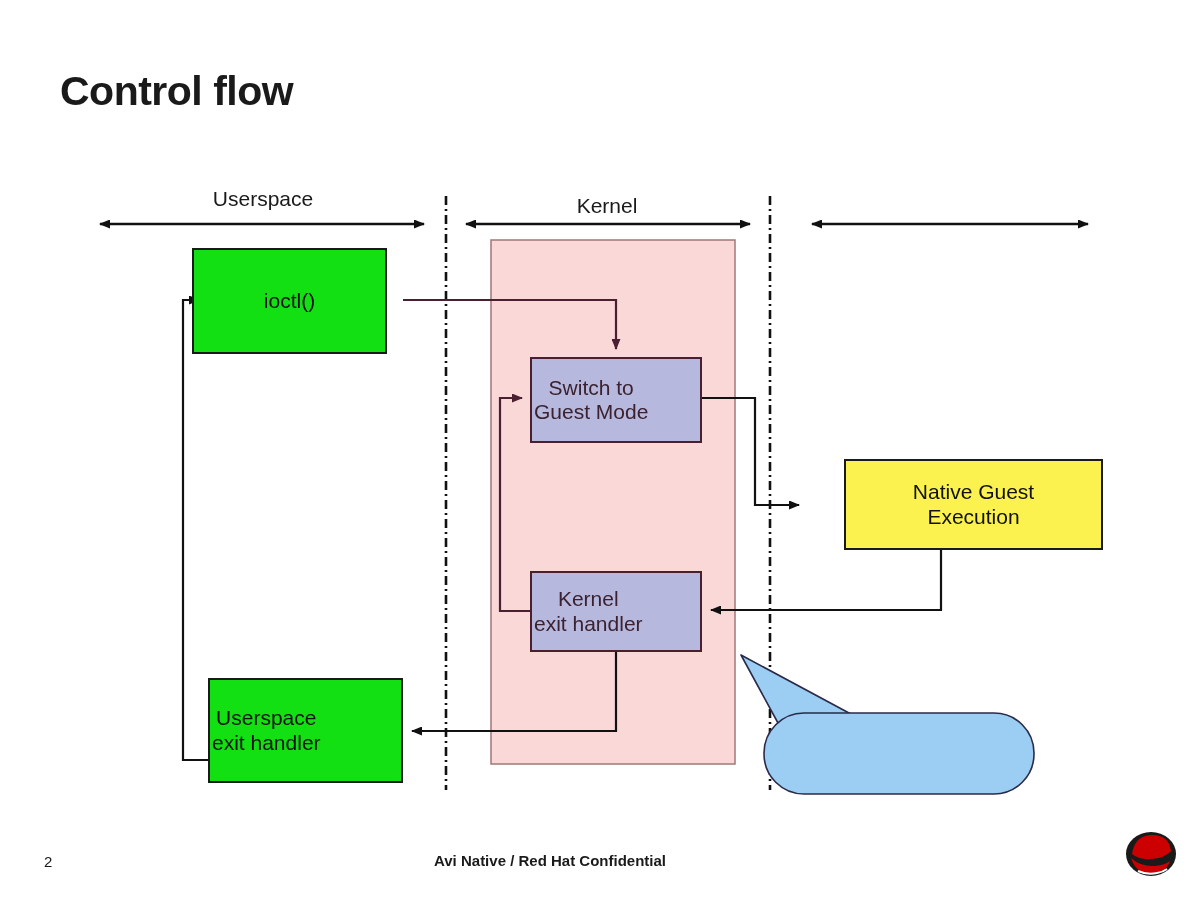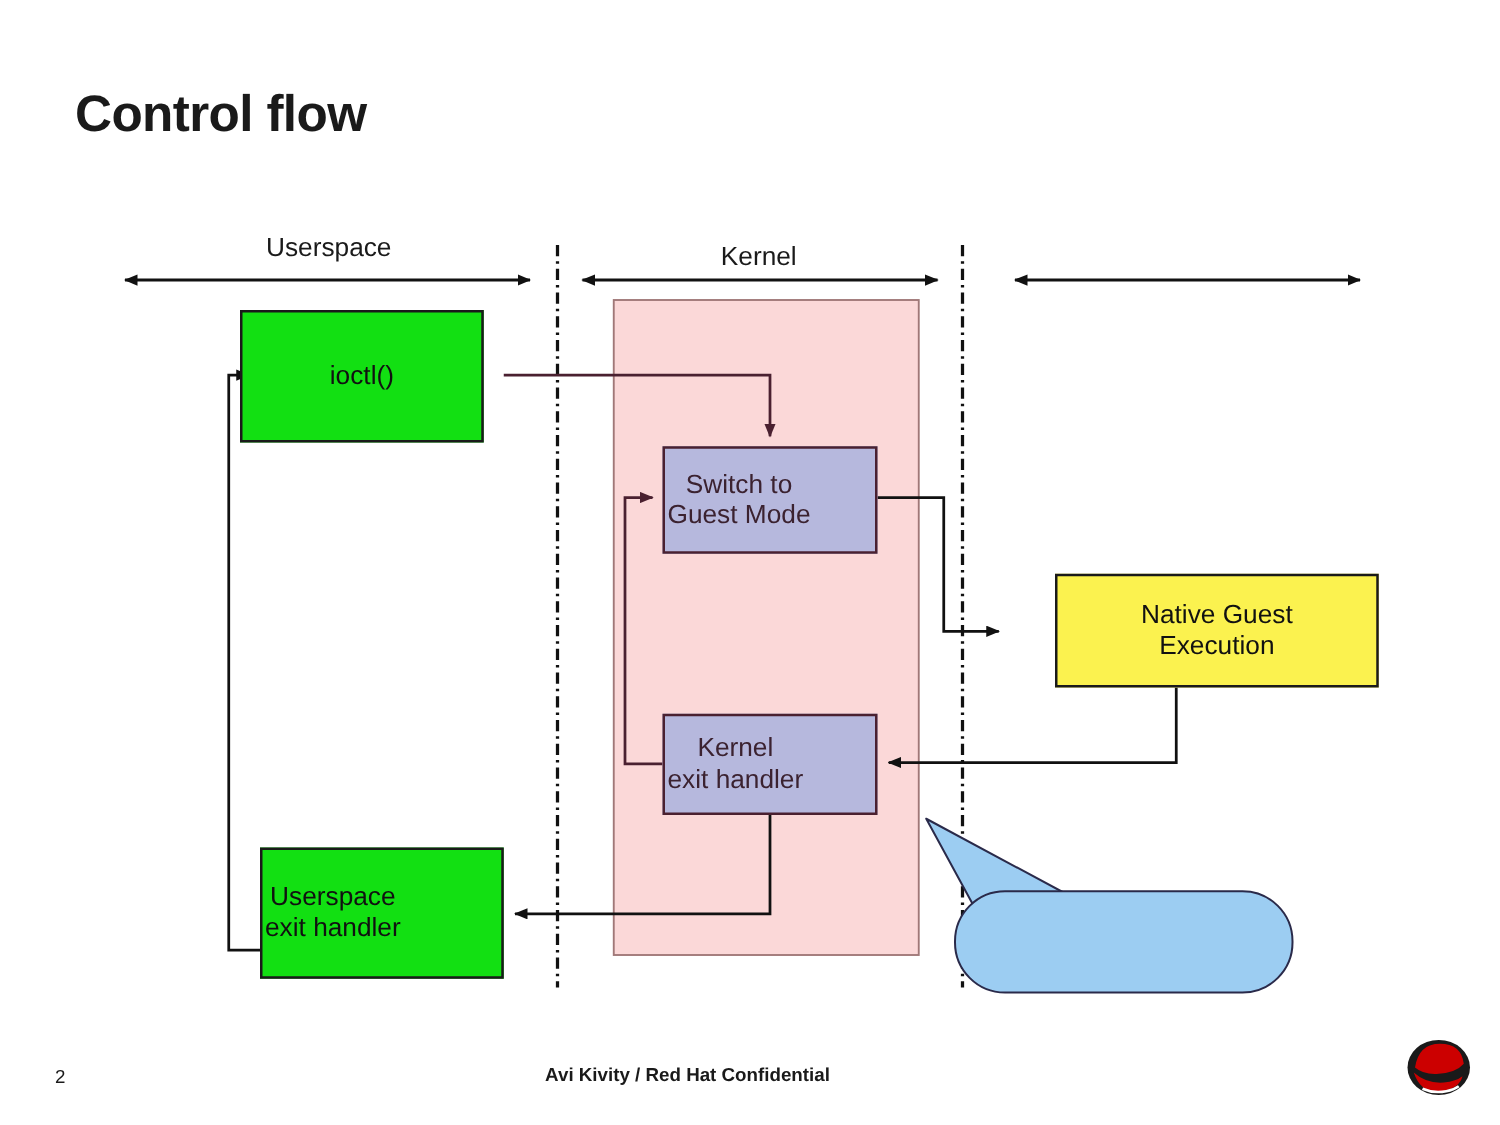--- a/index.html
+++ b/index.html
@@ -196,15 +196,15 @@
 
   <div class="node node-green lefty" id="node-userspace-exit">
     <span>
       <span>Userspace</span><br>
       <span>exit handler</span>
     </span>
   </div>
 
 
   <div id="footer-page-number">2</div>
-  <div id="footer-confidential">Avi Kivity / Red Hat Confidential</div>
+  <div id="footer-confidential">Avi Native / Red Hat Confidential</div>
 
 </div>
 
 </body></html>

